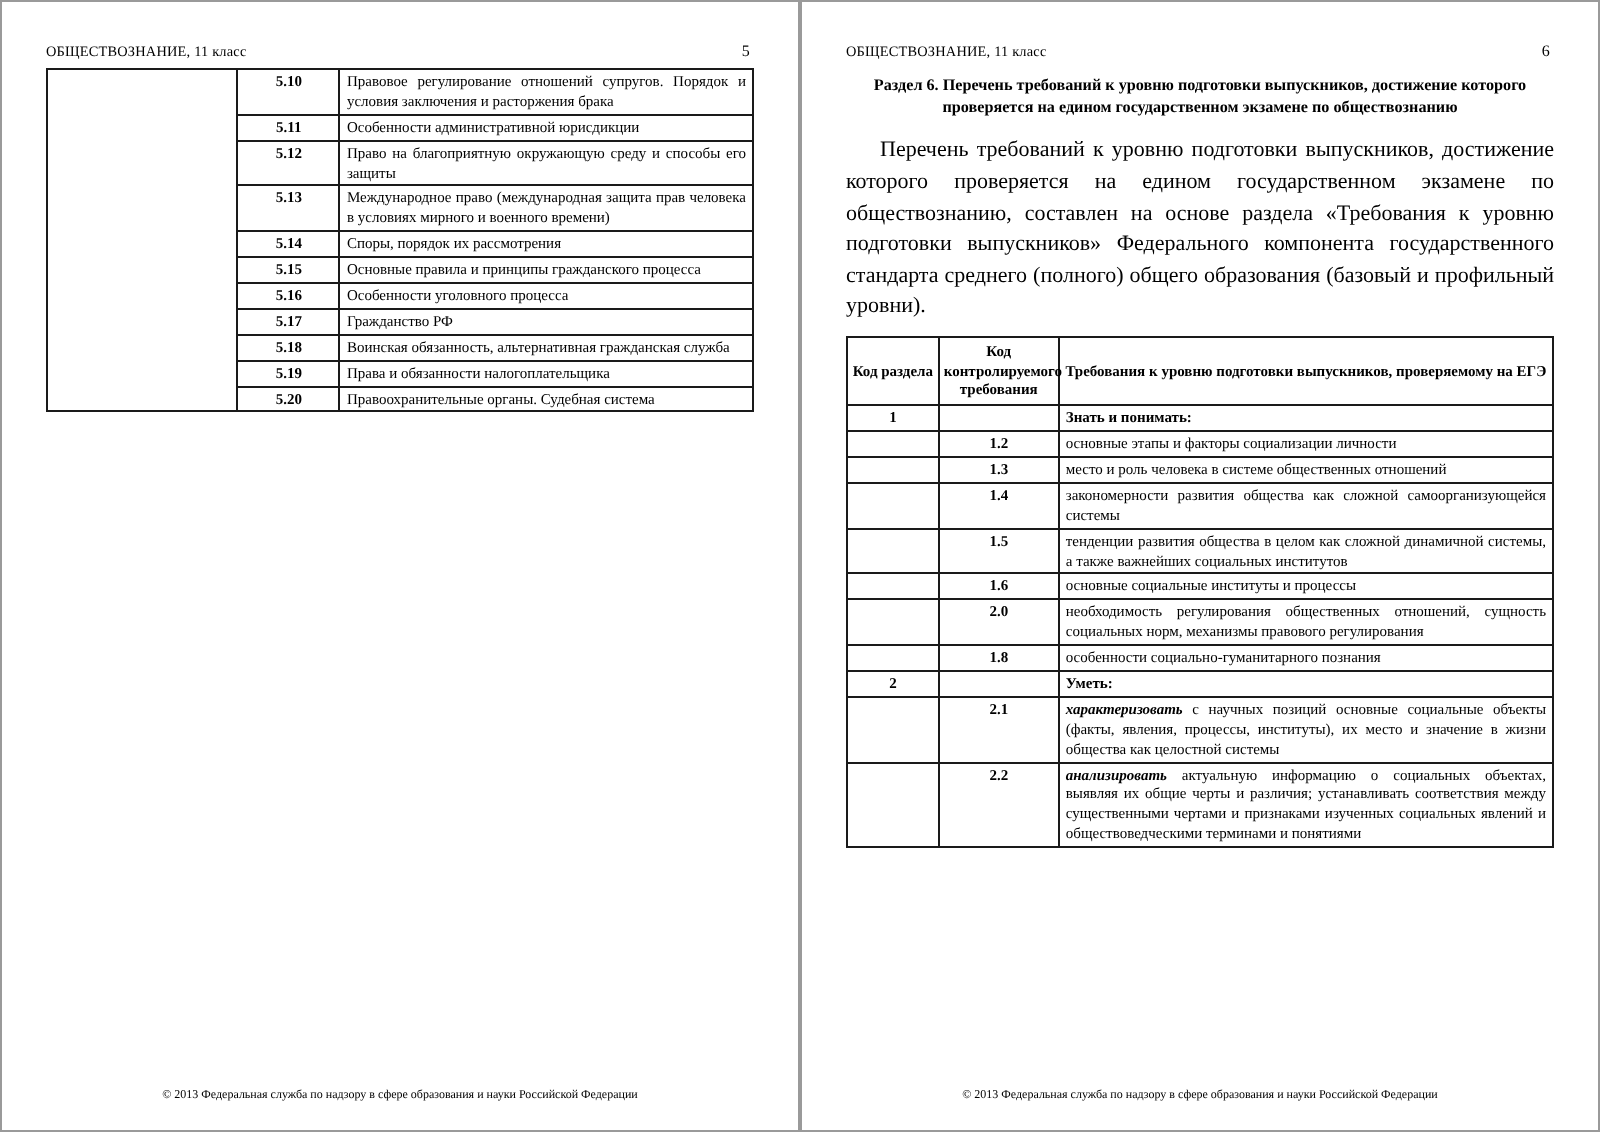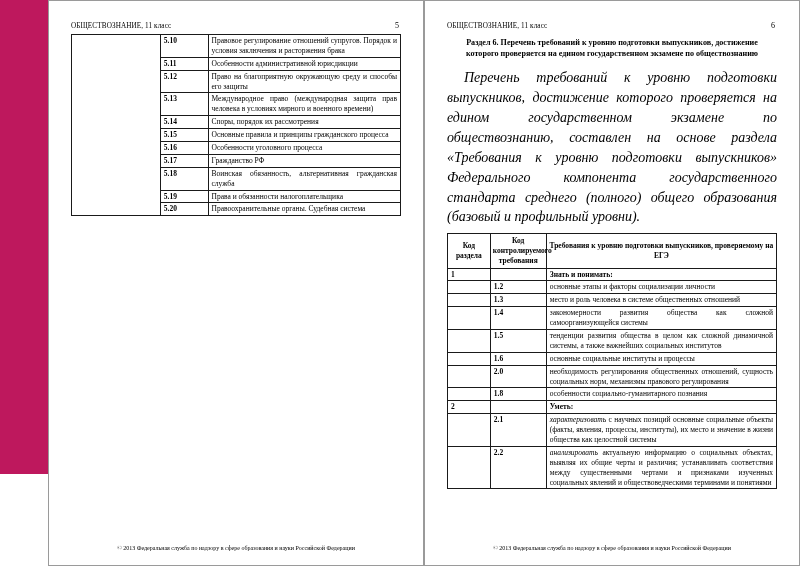--- a/index.html
+++ b/index.html
@@ -13,21 +13,20 @@
     overflow: hidden;
     font-family: "Liberation Serif", "DejaVu Serif", serif;
     color: #000000;
   }
   .spread {
     display: flex;
     width: 800px;
     height: 474px;
     background: #be185d;
     box-sizing: border-box;
-    padding-left: 48px;
   }
   .page {
     position: relative;
     width: 400px;
     height: 566px;
     box-sizing: border-box;
     background: #ffffff;
     border: 1px solid #9a9a9a;
     padding: 20px 22px 10px 22px;
   }
@@ -52,43 +51,42 @@
     text-align: center;
     font-weight: bold;
     font-size: 8.1px;
     line-height: 1.38;
     margin: 7px 4px 9px 4px;
   }
 
   
   .para {
     text-align: justify;
-    font-size: 14px;
+    font-size: 11px;
     line-height: 1.42;
     text-indent: 17px;
     margin: 0 0 1px 0;
     hyphens: auto;
-    font-style: italic;
   }
 
   
   table.doc {
     border-collapse: collapse;
     width: 100%;
     table-layout: fixed;
   }
   table.doc td, table.doc th {
     border: 1px solid #1a1a1a;
     vertical-align: top;
     padding: 1px 3px 1px 3px;
     font-size: 7.5px;
     line-height: 1.32;
   }
   td.code {
-    text-align: left;
+    text-align: center;
     font-weight: bold;
     white-space: nowrap;
   }
   td.desc {
     text-align: justify;
     hyphens: auto;
   }
   td.blankcol { border-right: 1px solid #1a1a1a; }
 
   
@@ -107,21 +105,21 @@
     vertical-align: middle;
     font-size: 7.5px;
     line-height: 1.3;
     padding: 2px 2px;
   }
   th.hdr-wide { padding-left: 6px; padding-right: 6px; }
 
   td.grouprow {
     font-weight: bold;
   }
-  .ital { font-style: italic; font-weight: normal; }
+  .ital { font-style: italic; font-weight: bold; }
 
   
   .footer {
     position: absolute;
     left: 0;
     right: 0;
     bottom: 14px;
     text-align: center;
     font-size: 6px;
     white-space: nowrap;

